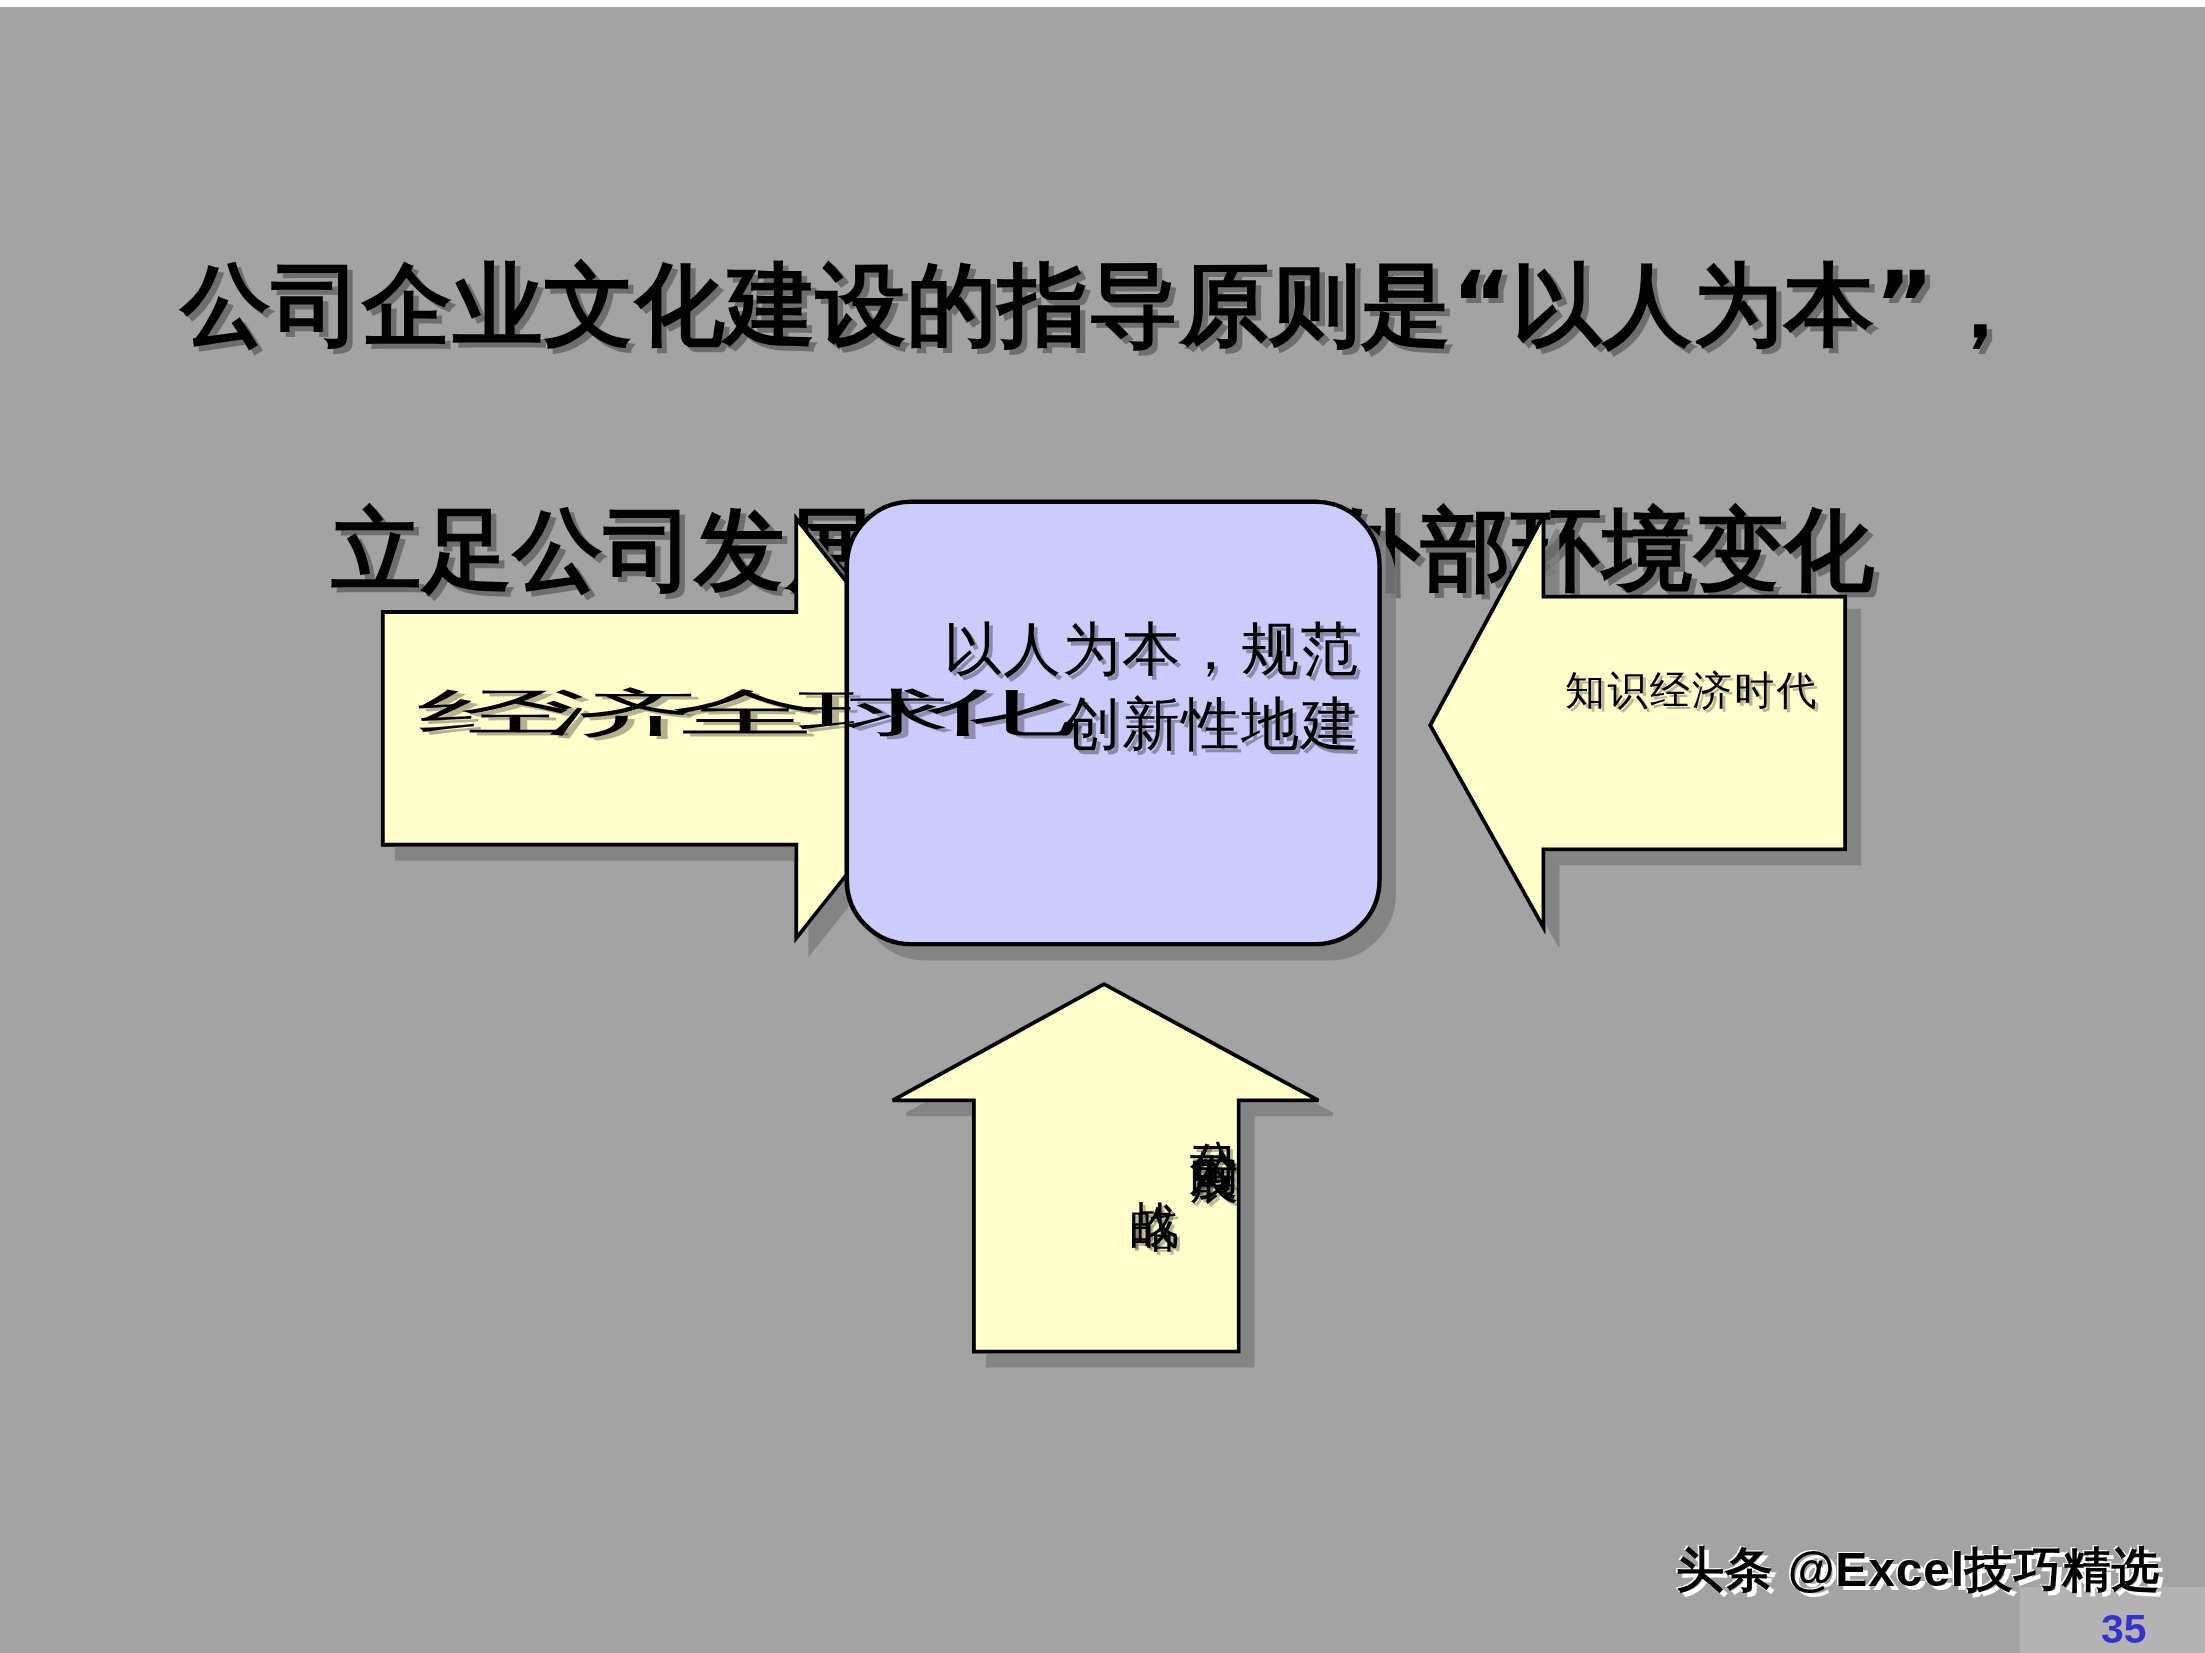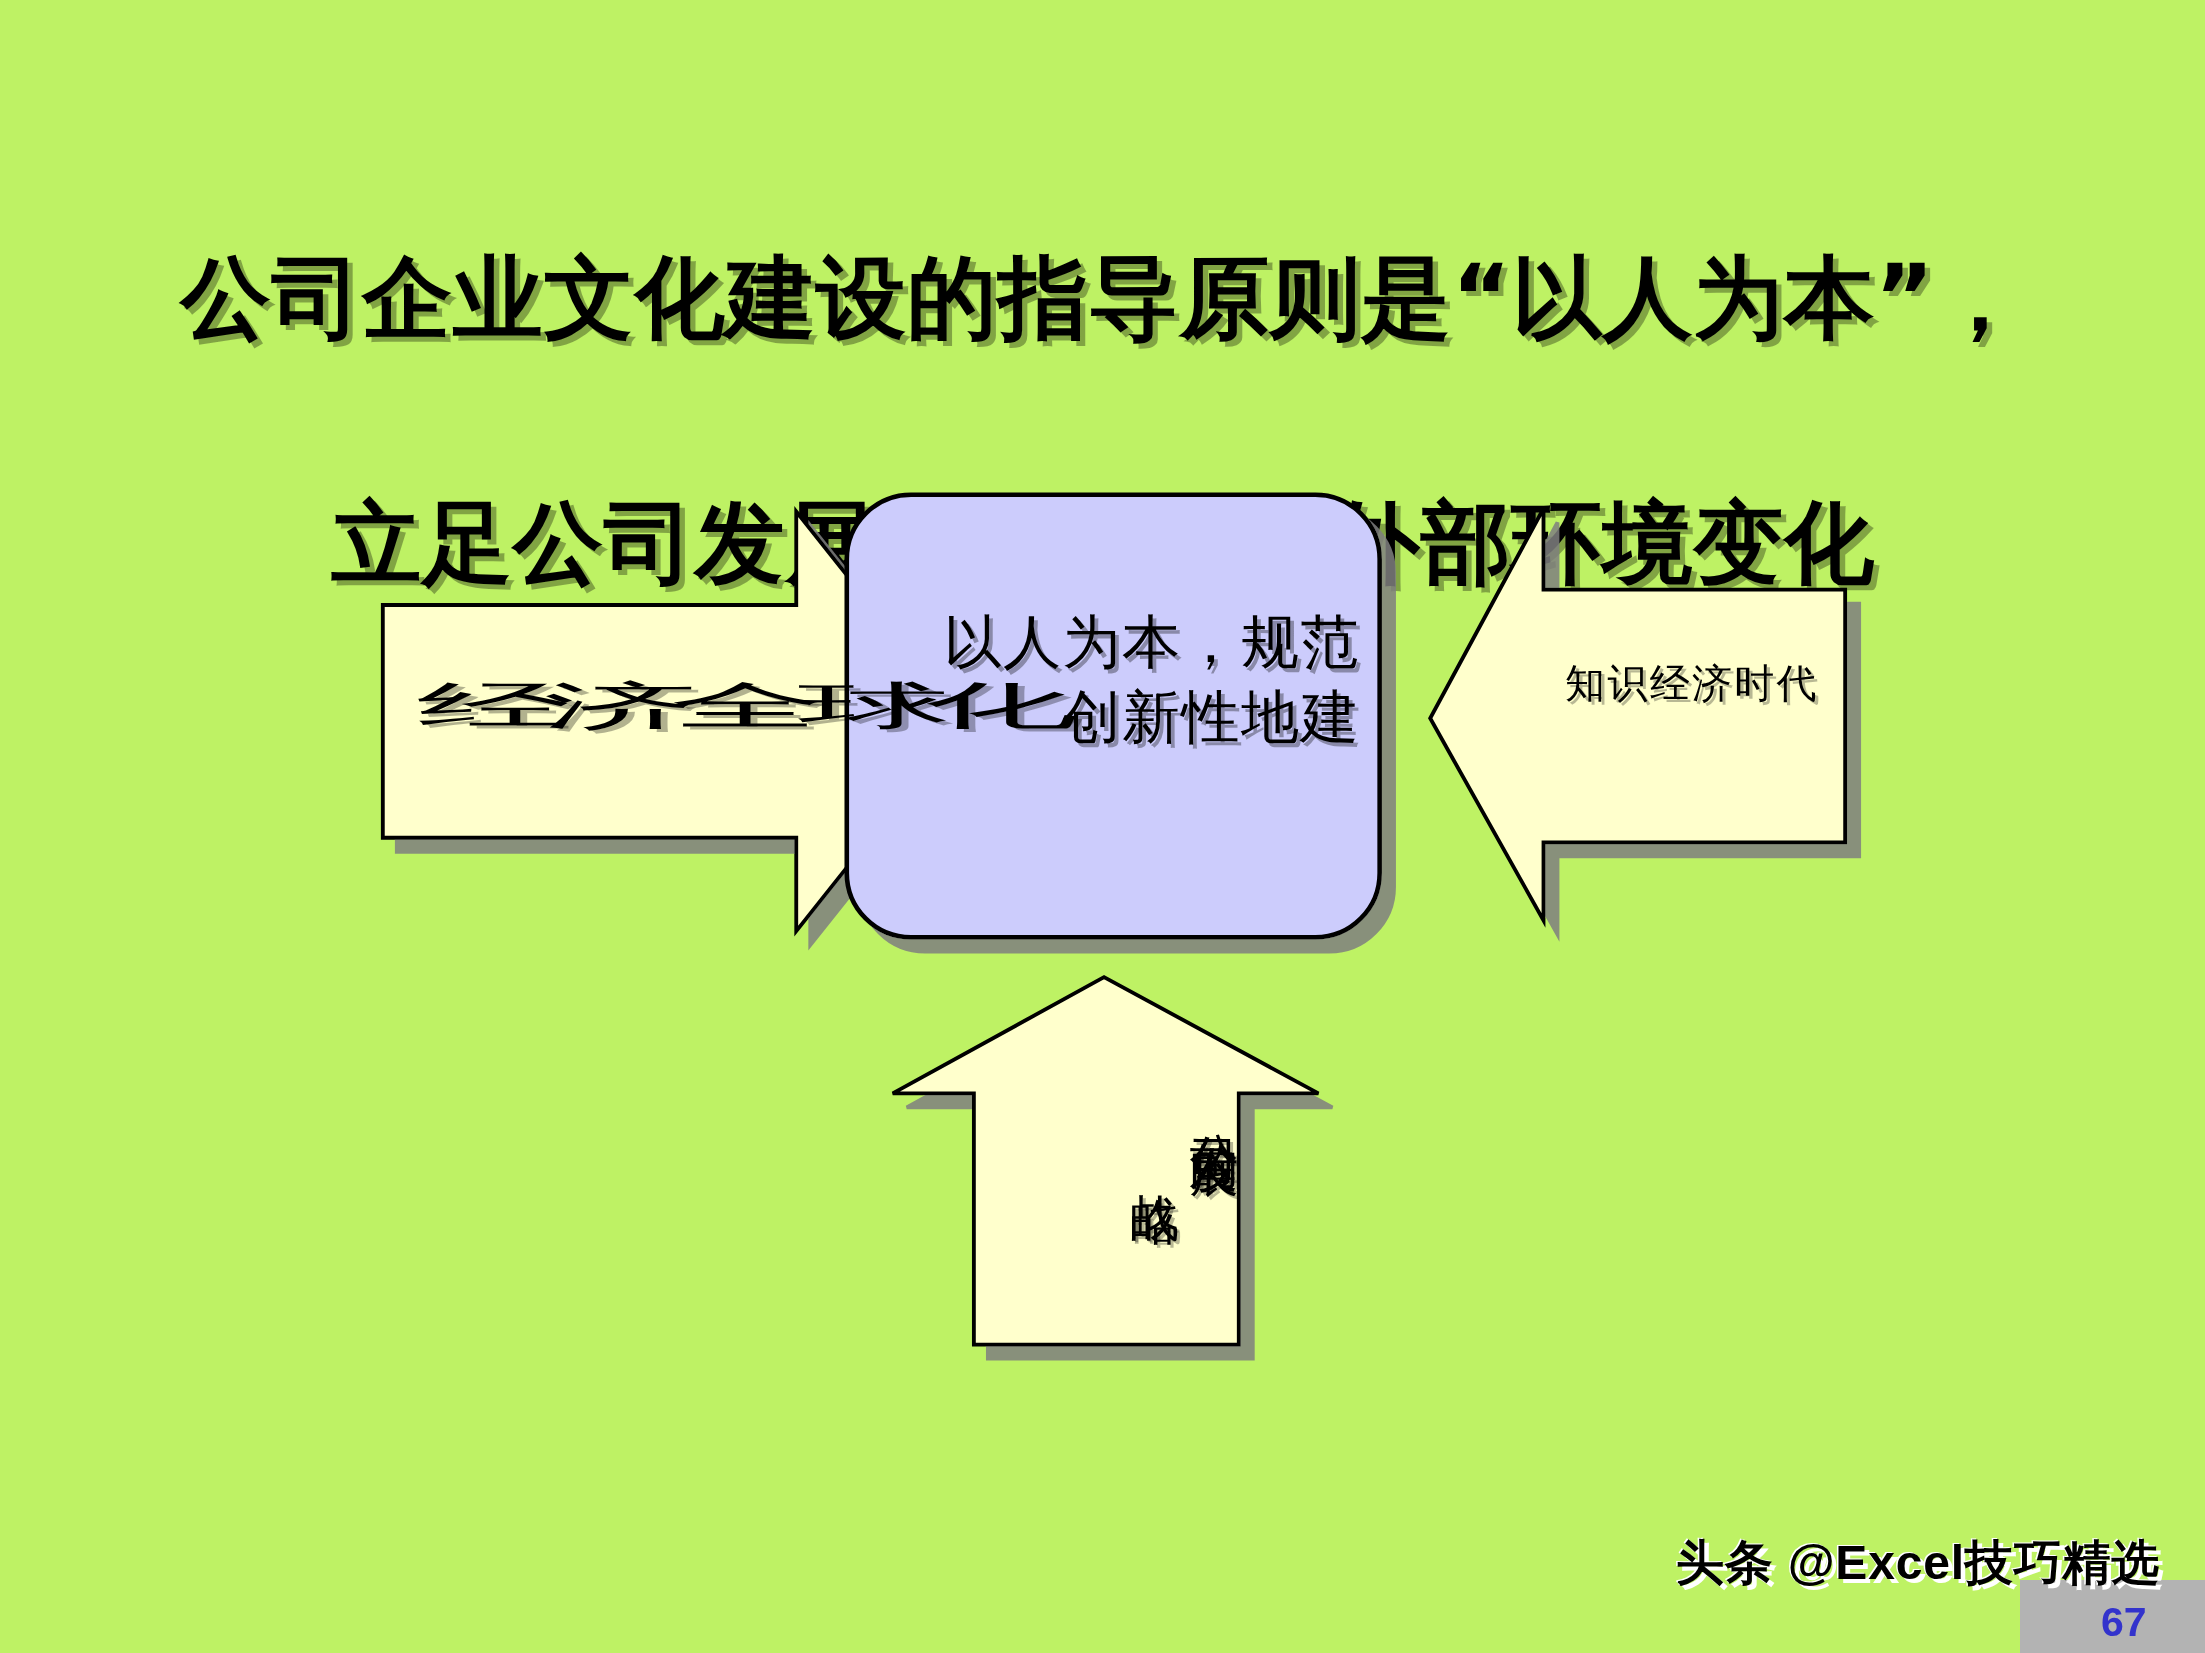--- a/index.html
+++ b/index.html
@@ -4,21 +4,21 @@
 <title>Slide 48</title>
 <style>
   html,body{margin:0;padding:0;}
   body{
     width:2205px;height:1654px;
     background:#ffffff;
     font-family:"Liberation Sans","DejaVu Sans",sans-serif;
     overflow:hidden;
     position:relative;
   }
-  .slide{position:absolute;inset:0;background:#bef264;}
+  .slide{position:absolute;inset:0;background:#a3a3a3;margin-top:7px;}
 
   
   .title{
     position:absolute;
     left:115px; top:115px; width:1976px;
     text-align:center;
     font-family:"DejaVu Sans","Liberation Sans",sans-serif;
     font-weight:bold;
     font-size:90px;
     line-height:1.36;
@@ -197,16 +197,16 @@
 
     <div class="bottom-cols">
       <div class="vcol col-a">公司的发展</div>
       <div class="vcol col-b">战略</div>
     </div>
 
   </div>
 
   <div class="gray-band"></div>
   <div class="watermark">头条 @Excel技巧精选</div>
-  <div class="page-num">67</div>
+  <div class="page-num">35</div>
 
 </div>
 
 
 </body></html>

